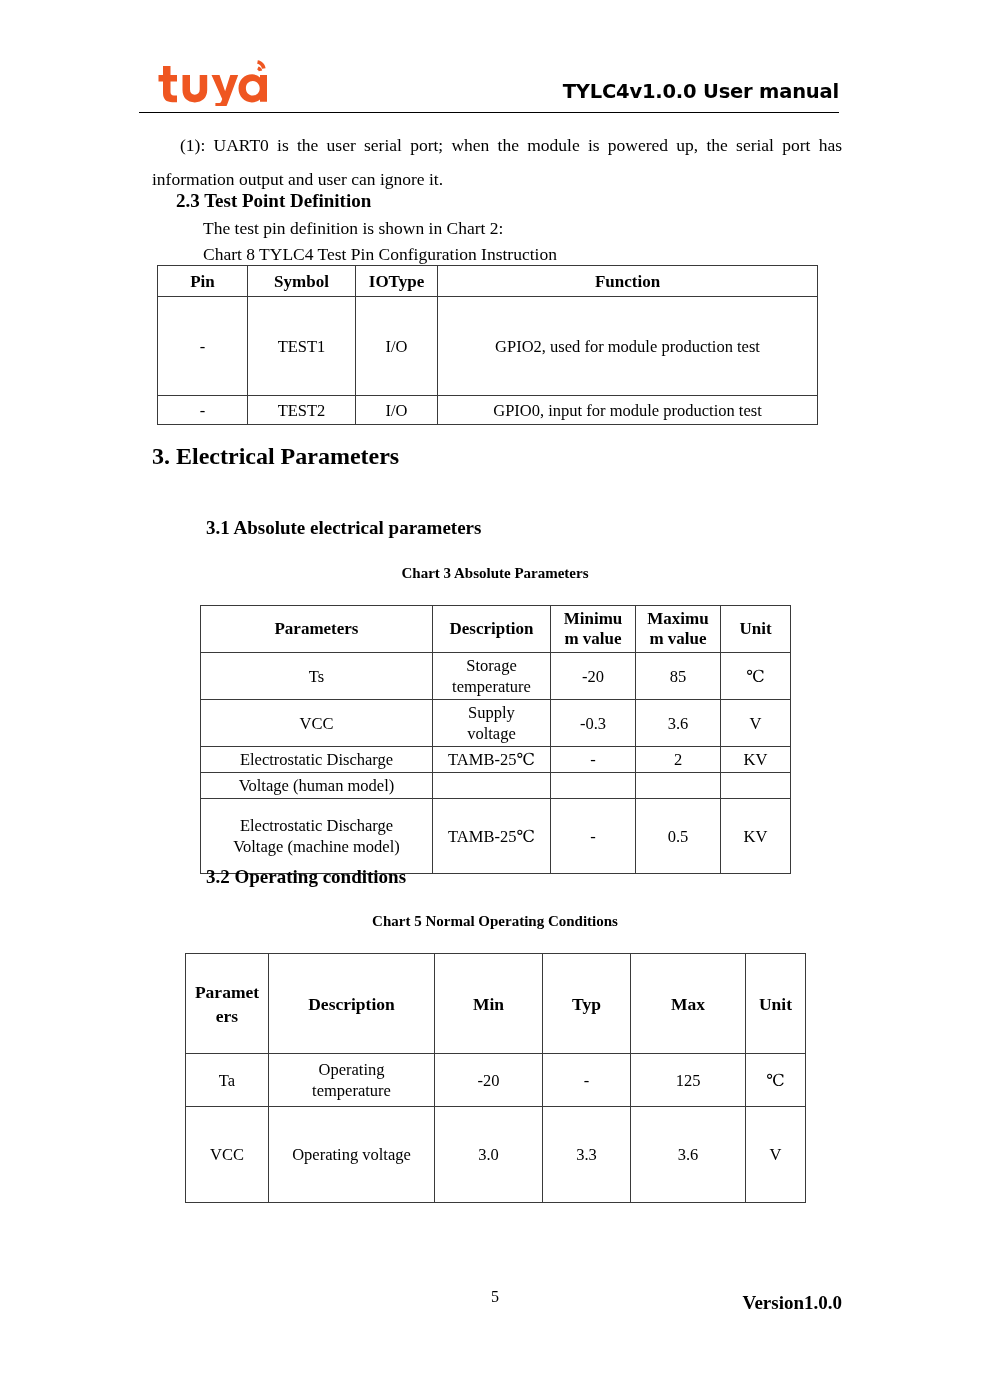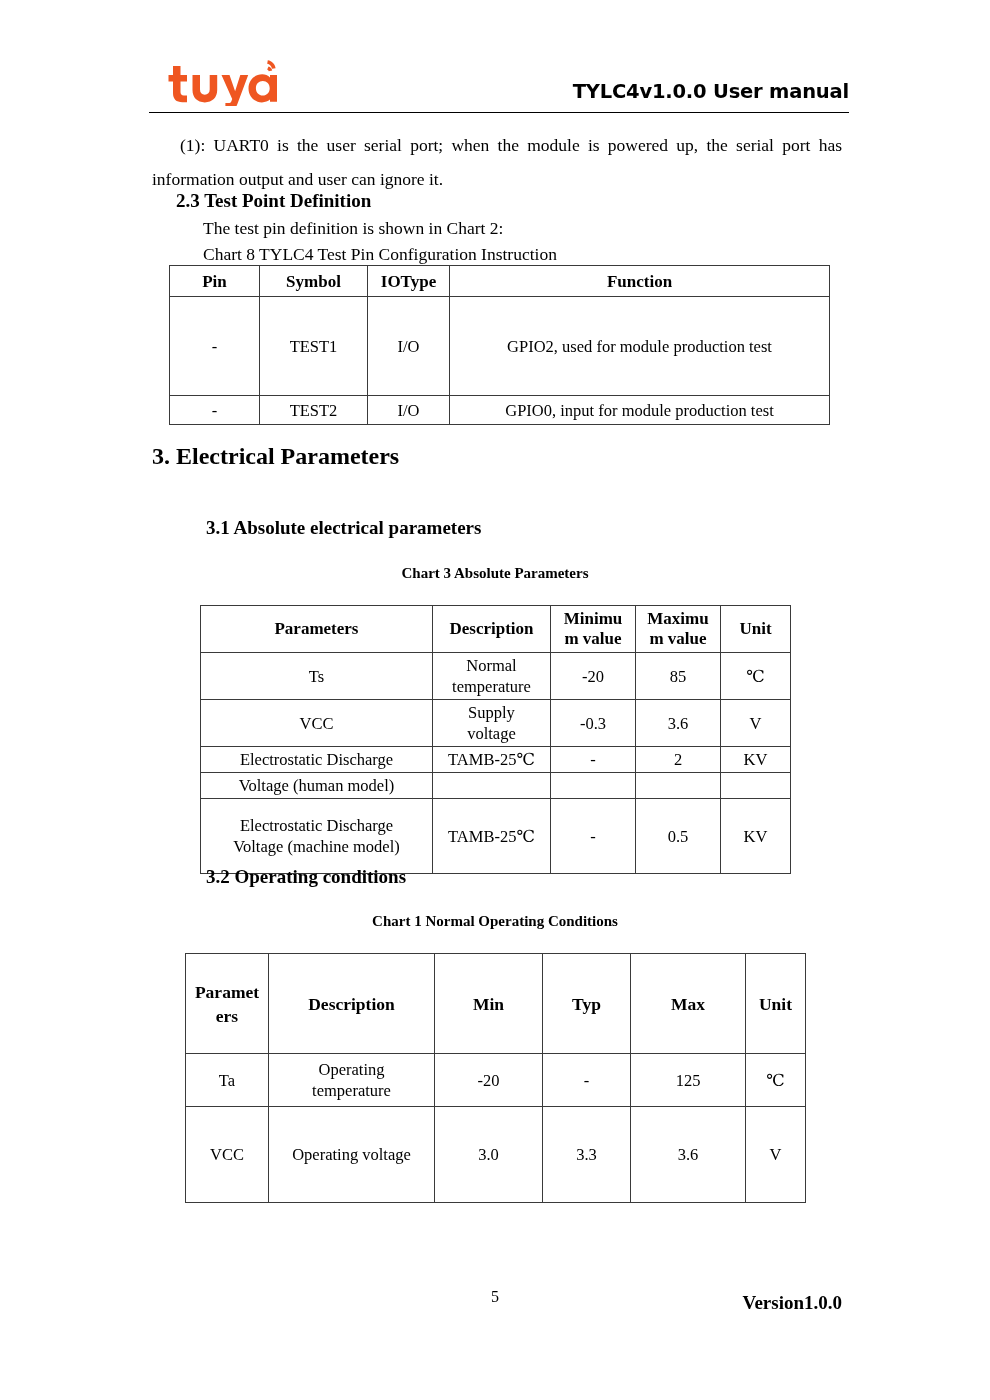--- a/index.html
+++ b/index.html
@@ -18,21 +18,21 @@
     height: 1400px;
     margin: 0 auto;
     background: #ffffff;
     overflow: hidden;
     box-sizing: border-box;
   }
 
   
   .header {
     position: absolute;
-    left: 149px;
+    left: 139px;
     top: 52px;
     width: 700px;
     height: 62px;
   }
   .logo {
     position: absolute;
     left: 18px;
     top: 6px;
     width: 110px;
     height: 48px;
@@ -123,21 +123,21 @@
     vertical-align: middle;
     padding: 2px 4px;
     font-weight: normal;
     line-height: 21px;
   }
   table.doc-table th {
     font-weight: bold;
   }
 
   
-  #table-chart2 { left: 169px; top: 265px; width: 660px; }
+  #table-chart2 { left: 157px; top: 265px; width: 660px; }
   #table-chart2 th { height: 26px; font-size: 17px; }
   #table-chart2 .r-tall td { height: 94px; }
   #table-chart2 .r-short td { height: 24px; }
 
   
   #table-chart3 { left: 200px; top: 605px; width: 590px; font-size: 16.5px; }
   #table-chart3 th { height: 42px; font-size: 17px; line-height: 20px; }
   #table-chart3 .r-ts td      { height: 40px; }
   #table-chart3 .r-vcc td     { height: 38px; }
   #table-chart3 .r-esd1 td    { height: 20px; }
@@ -264,21 +264,21 @@
           <span>Maximu</span><br>
           <span>m value</span>
         </th>
         <th>Unit</th>
       </tr>
     </thead>
     <tbody>
       <tr class="r-ts">
         <td>Ts</td>
         <td>
-          <span>Normal</span><br>
+          <span>Storage</span><br>
           <span>temperature</span>
         </td>
         <td>-20</td>
         <td>85</td>
         <td>℃</td>
       </tr>
       <tr class="r-vcc">
         <td>VCC</td>
         <td>
           <span>Supply</span><br>
@@ -310,21 +310,21 @@
         <td>TAMB-25℃</td>
         <td>-</td>
         <td>0.5</td>
         <td>KV</td>
       </tr>
     </tbody>
   </table>
 
   <div class="h2" id="h-3-2">3.2 Operating conditions</div>
 
-  <div class="caption-bold" id="cap-chart4">Chart 1 Normal Operating Conditions</div>
+  <div class="caption-bold" id="cap-chart4">Chart 5 Normal Operating Conditions</div>
 
   <table class="doc-table" id="table-chart4">
     <colgroup>
       <col style="width:83px">
         <col style="width:166px">
         <col style="width:108px">
         <col style="width:88px">
         <col style="width:115px">
         <col style="width:60px">
     </colgroup>

